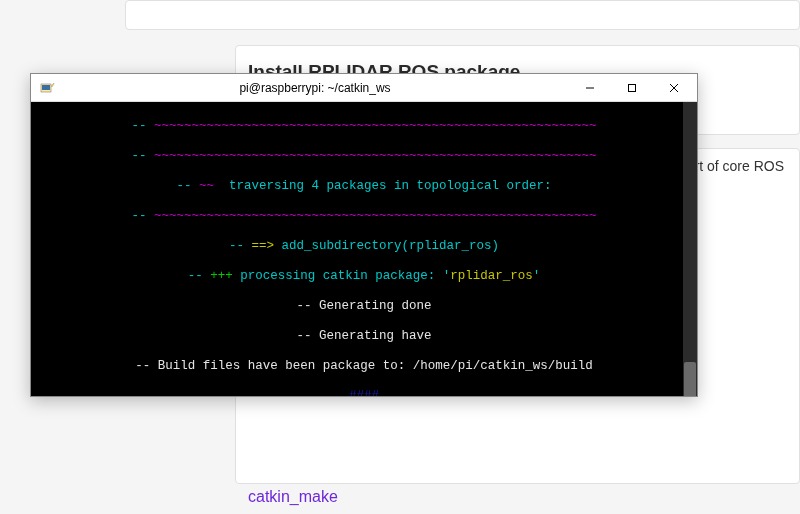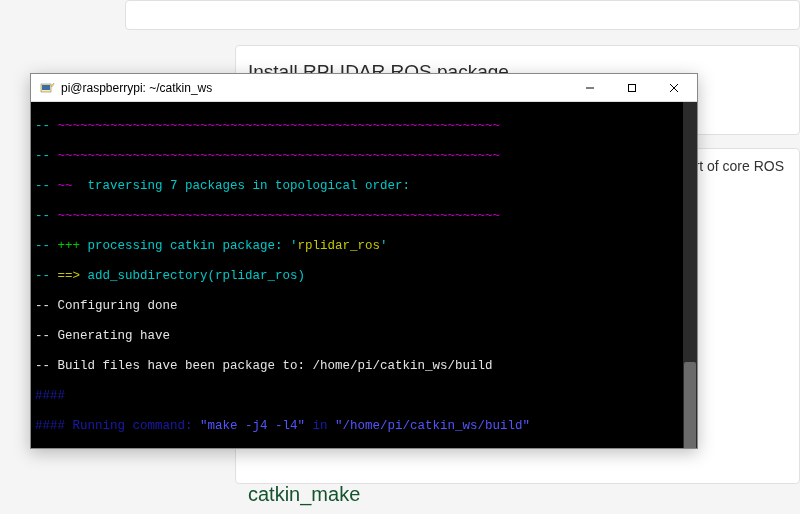--- a/index.html
+++ b/index.html
@@ -28,55 +28,56 @@
     position: absolute;
     top: 45px; left: 235px; right: 0;
     height: 90px;
     background: #fff;
     border: 1px solid #e0e0e0;
     border-radius: 4px;
     padding: 15px 12px;
   }
   .bg-heading {
     font-size: 19px;
-    font-weight: 400;
+    font-weight: 700;
     color: #2b2b2b;
   }
   .bg-card3 {
     position: absolute;
     top: 148px; left: 235px; right: 0;
     bottom: 30px;
     background: #fff;
     border: 1px solid #e0e0e0;
     border-radius: 4px;
   }
   .bg-snippet {
     position: absolute;
     top: 158px; right: 16px;
     font-size: 14px;
     color: #333;
   }
   .bg-cmd {
     position: absolute;
     bottom: 8px; left: 248px;
-    font-size: 20px;
-    color: #14532d;
+    font-size: 16px;
+    color: #6d28d9;
   }
 
   .terminal-window {
     position: absolute;
     top: 73px;
     left: 30px;
     width: 668px;
-    height: 376px;
+    height: 324px;
     background: #fff;
     border: 1px solid #888;
     box-shadow: 0 4px 16px rgba(0,0,0,0.25);
     display: flex;
     flex-direction: column;
+    text-align: center;
   }
   .titlebar {
     height: 28px;
     background: #fff;
     display: flex;
     align-items: center;
     padding: 0 2px 0 8px;
     border-bottom: 1px solid #ddd;
   }
   .titlebar-icon {
@@ -181,25 +182,25 @@
             <line x1="1" y1="1" x2="9" y2="9" stroke="#000" stroke-width="1"></line>
             <line x1="9" y1="1" x2="1" y2="9" stroke="#000" stroke-width="1"></line>
           </svg>
       </div>
     </div>
   </div>
 
   <div class="terminal-body">
 <div class="line"><span class="c-cyan">--</span> <span class="c-magenta">~~~~~~~~~~~~~~~~~~~~~~~~~~~~~~~~~~~~~~~~~~~~~~~~~~~~~~~~~~~</span></div>
 <div class="line"><span class="c-cyan">--</span> <span class="c-magenta">~~~~~~~~~~~~~~~~~~~~~~~~~~~~~~~~~~~~~~~~~~~~~~~~~~~~~~~~~~~</span></div>
-<div class="line"><span class="c-cyan">--</span> <span class="c-magenta">~~</span><span class="c-cyan">  traversing 7 packages in topological order:</span></div>
+<div class="line"><span class="c-cyan">--</span> <span class="c-magenta">~~</span><span class="c-cyan">  traversing 4 packages in topological order:</span></div>
 <div class="line"><span class="c-cyan">--</span> <span class="c-magenta">~~~~~~~~~~~~~~~~~~~~~~~~~~~~~~~~~~~~~~~~~~~~~~~~~~~~~~~~~~~</span></div>
+<div class="line"><span class="c-cyan">--</span> <span class="c-yellow">==&gt;</span><span class="c-cyan"> add_subdirectory(rplidar_ros)</span></div>
 <div class="line"><span class="c-cyan">--</span> <span class="c-green">+++</span><span class="c-cyan"> processing catkin package: '</span><span class="c-yellow">rplidar_ros</span><span class="c-cyan">'</span></div>
-<div class="line"><span class="c-cyan">--</span> <span class="c-yellow">==&gt;</span><span class="c-cyan"> add_subdirectory(rplidar_ros)</span></div>
-<div class="line c-white">-- Configuring done</div>
+<div class="line c-white">-- Generating done</div>
 <div class="line c-white">-- Generating have</div>
 <div class="line c-white">-- Build files have been package to: /home/pi/catkin_ws/build</div>
 <div class="line c-darkblue">####</div>
 <div class="line"><span class="c-darkblue">#### Running command:</span><span class="c-blue"> "make -j4 -l4" </span><span class="c-darkblue">in</span><span class="c-blue"> "/home/pi/catkin_ws/build"</span></div>
 
 
 
 
 
 

